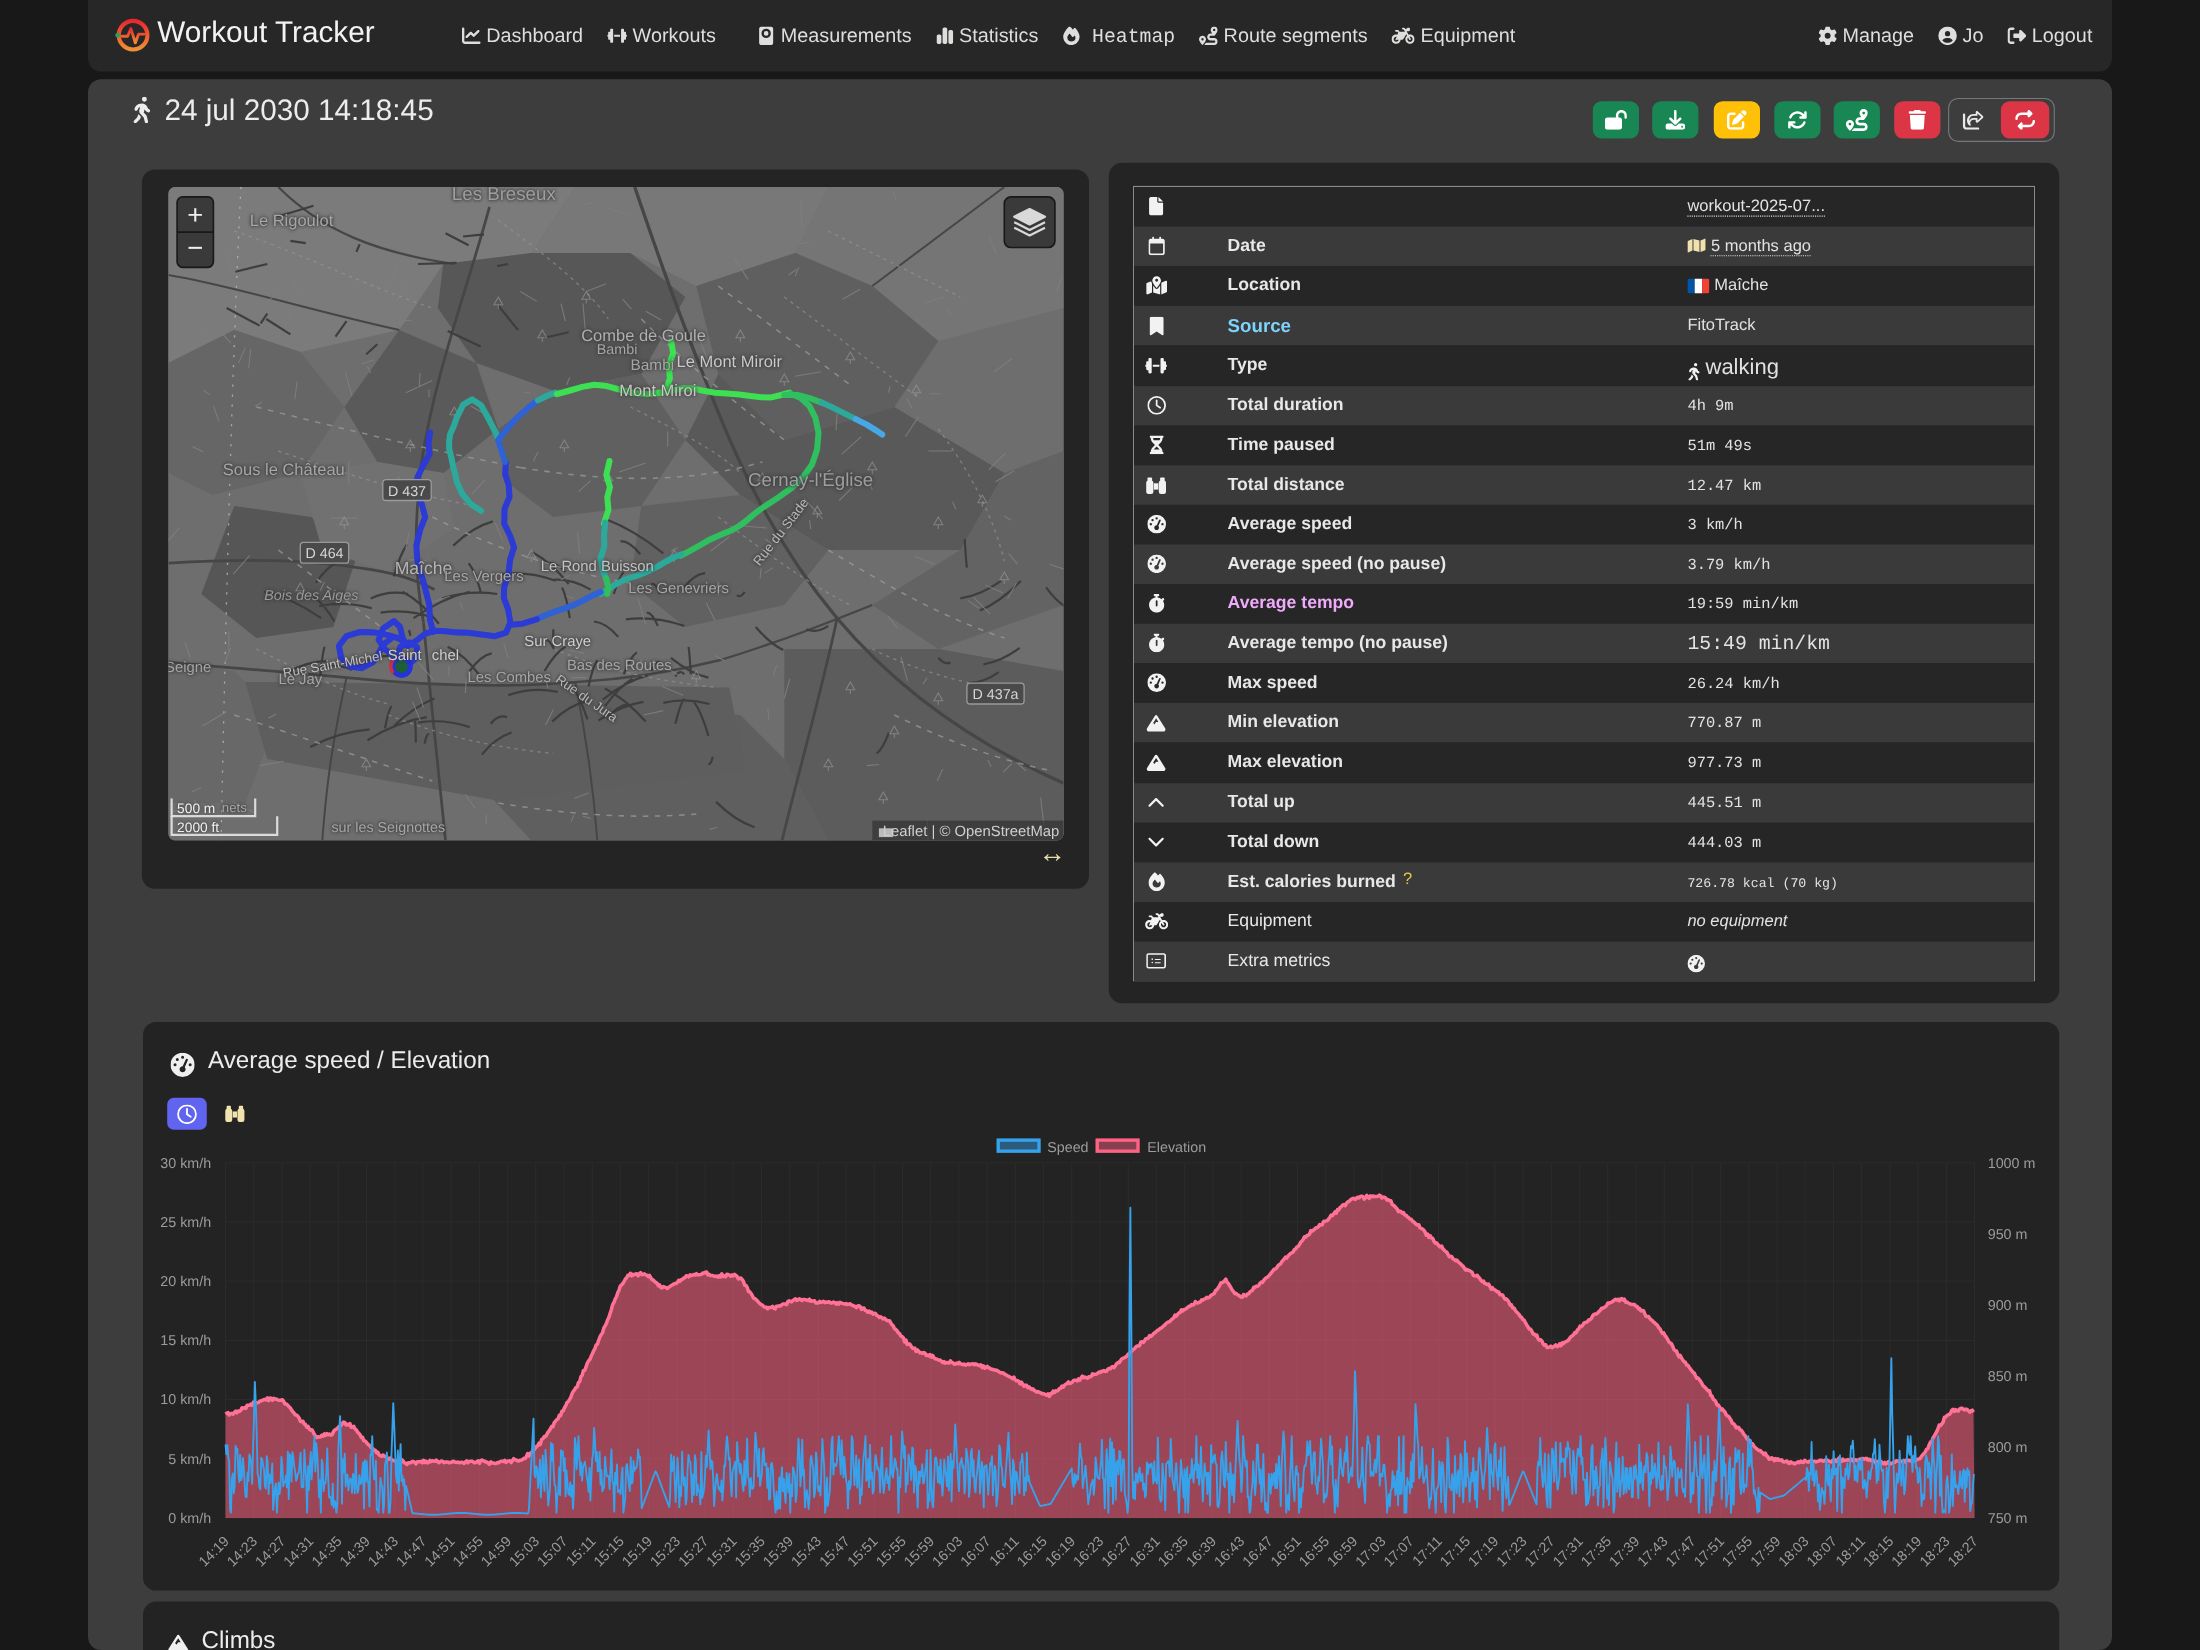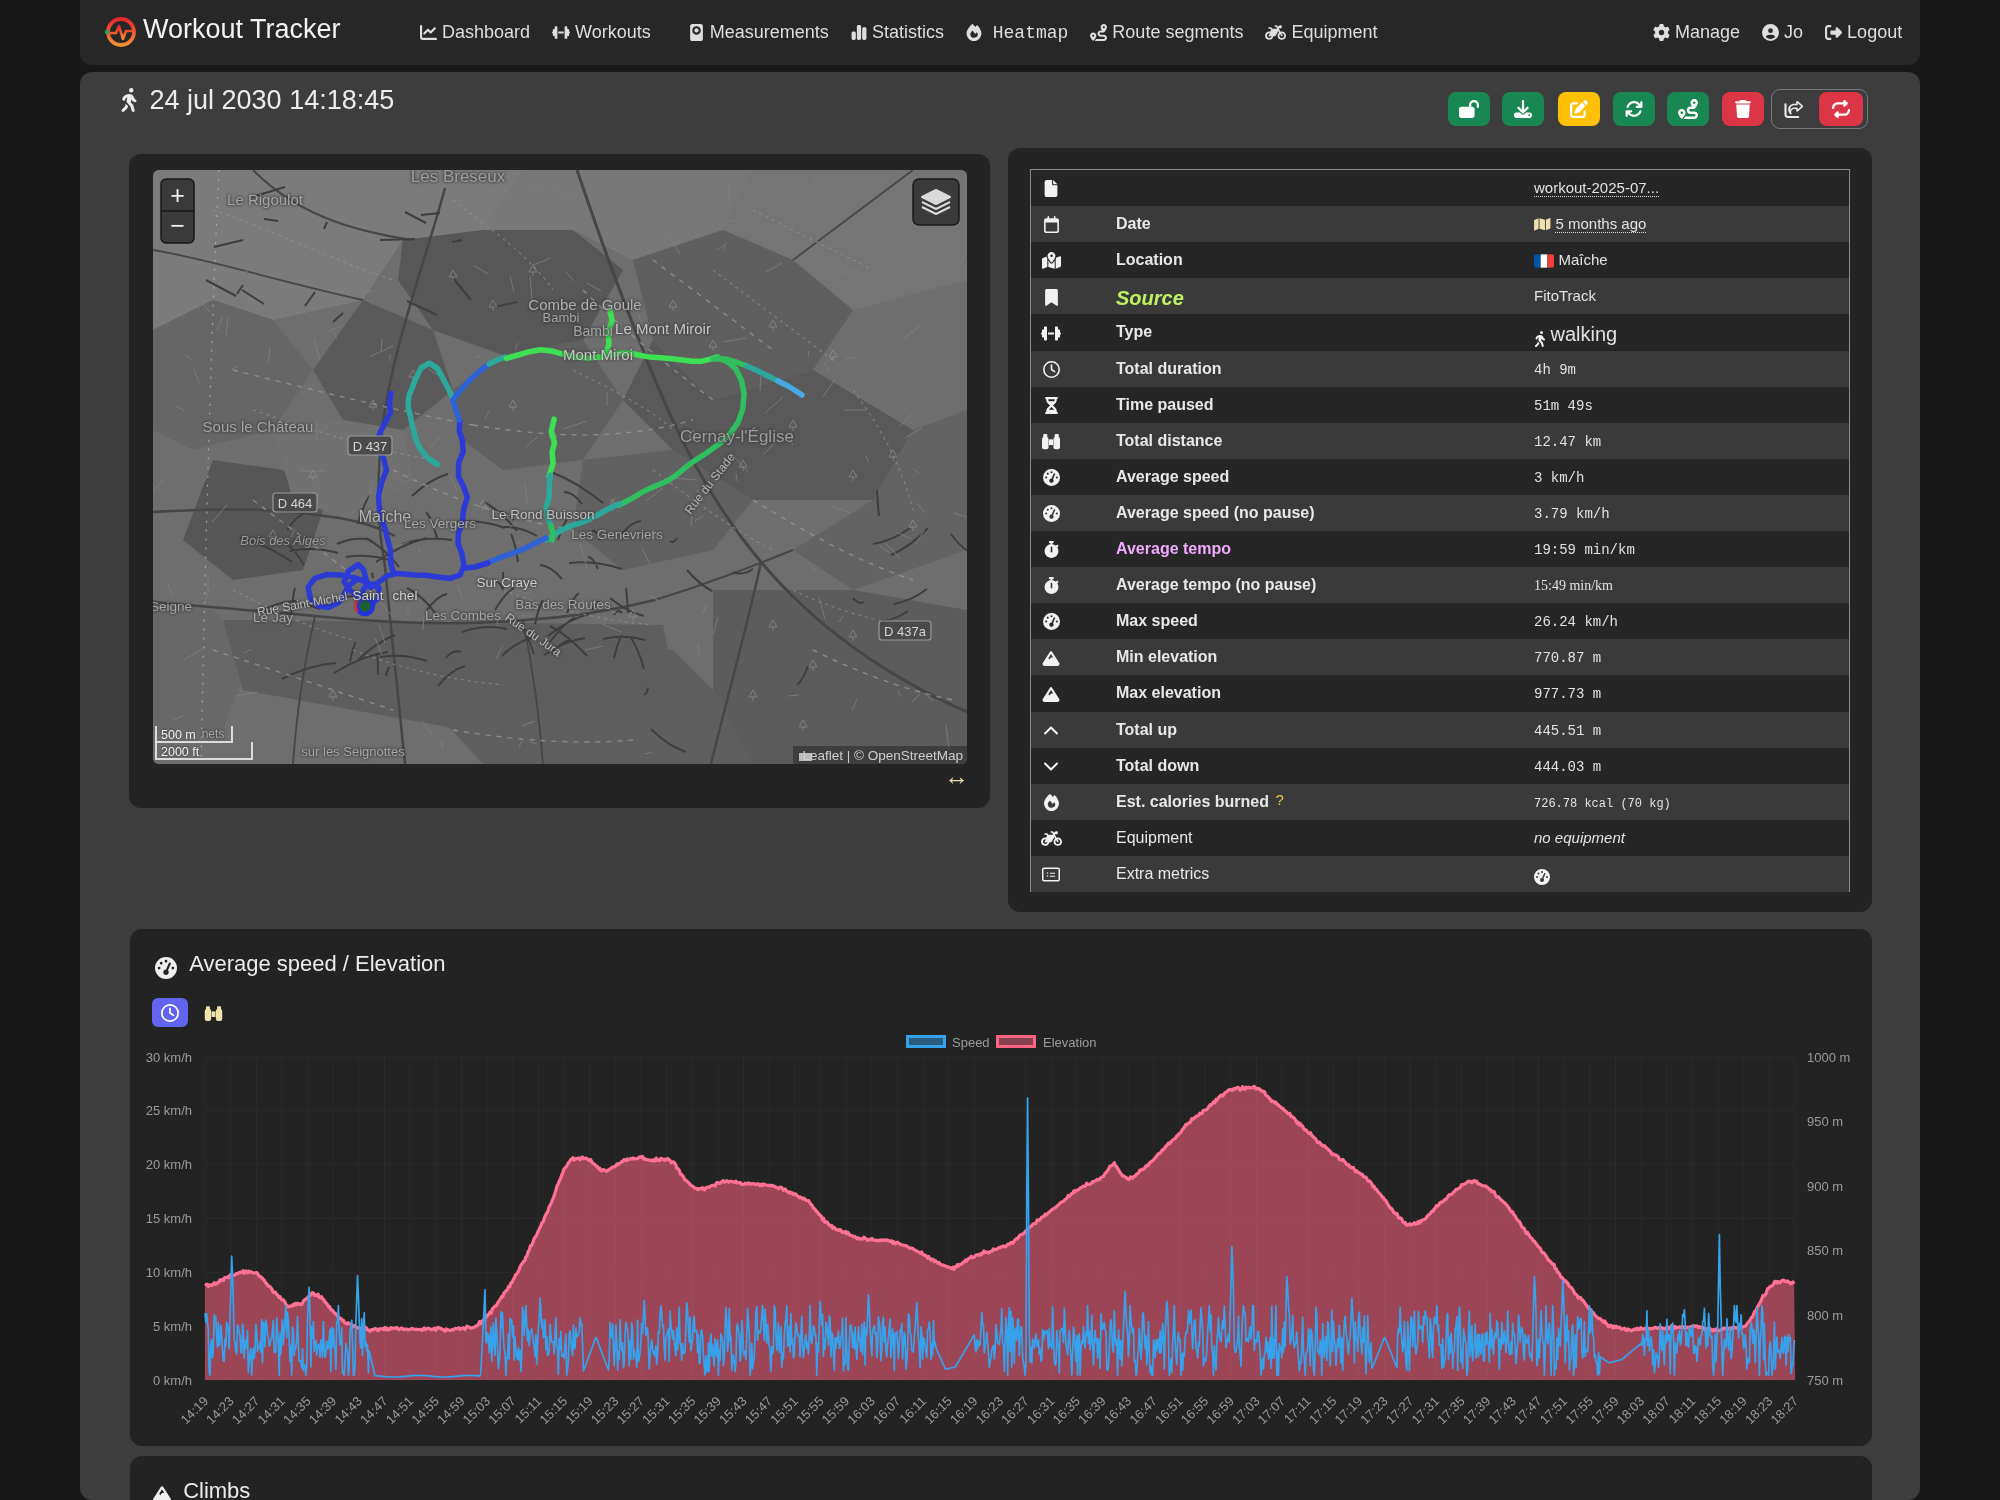--- a/index.html
+++ b/index.html
@@ -306,21 +306,21 @@
 <div style="position:absolute;left:85px;top:81.2px;font-size:16px;font-weight:bold;color:#e8e8e8;white-space:nowrap;">Location</div>
 <div style="position:absolute;left:503px;top:81.2px;color:#e2e2e2;white-space:nowrap;"><svg width="20" height="14" viewBox="0 0 3 2" style="border-radius:2px;">
         <rect width="1" height="2" fill="#0055a4"></rect>
         <rect x="1" width="1" height="2" fill="#fff"></rect>
         <rect x="2" width="1" height="2" fill="#ef4135"></rect>
       </svg> <span style="font-size:15px;">Maîche</span></div>
 <div style="position:absolute;left:0;top:108.30000000000001px;width:818px;height:36.1px;background:#3a3a3a;"></div>
 <div style="position:absolute;left:10px;top:117.30000000000001px;width:20px;text-align:center;"><svg width="13" height="17" viewBox="0 0 384 512" fill="#f2f2f2">
         <path d="M0 48V487.7C0 501.1 10.9 512 24.3 512c5 0 9.9-1.5 14-4.4L192 400 345.7 507.6c4.1 2.9 9 4.4 14 4.4c13.4 0 24.3-10.9 24.3-24.3V48c0-26.5-21.5-48-48-48H48C21.5 0 0 21.5 0 48z"></path>
       </svg></div>
-<div style="position:absolute;left:85px;top:117.30000000000001px;font-size:20px;font-weight:bold;color:#bef264;white-space:nowrap;font-style:italic;">Source</div>
+<div style="position:absolute;left:85px;top:117.30000000000001px;font-size:17px;font-weight:bold;color:#7dd3fc;white-space:nowrap;">Source</div>
 <div style="position:absolute;left:503px;top:117.30000000000001px;color:#e2e2e2;white-space:nowrap;"><span style="font-size:15px;">FitoTrack</span></div>
 <div style="position:absolute;left:0;top:144.4px;width:818px;height:36.1px;background:#262626;"></div>
 <div style="position:absolute;left:10px;top:153.4px;width:20px;text-align:center;"><svg width="20" height="17" viewBox="0 0 640 512" fill="#f2f2f2">
         <path d="M96 64c0-17.7 14.3-32 32-32h32c17.7 0 32 14.3 32 32V224v64V448c0 17.7-14.3 32-32 32H128c-17.7 0-32-14.3-32-32V384H64c-17.7 0-32-14.3-32-32V288c-17.7 0-32-14.3-32-32s14.3-32 32-32V160c0-17.7 14.3-32 32-32H96V64zm448 0v64h32c17.7 0 32 14.3 32 32v64c17.7 0 32 14.3 32 32s-14.3 32-32 32v64c0 17.7-14.3 32-32 32H544v64c0 17.7-14.3 32-32 32H480c-17.7 0-32-14.3-32-32V288 224 64c0-17.7 14.3-32 32-32h32c17.7 0 32 14.3 32 32zM416 224v64H224V224H416z"></path>
       </svg></div>
 <div style="position:absolute;left:85px;top:153.4px;font-size:16px;font-weight:bold;color:#e8e8e8;white-space:nowrap;">Type</div>
 <div style="position:absolute;left:503px;top:153.4px;color:#e2e2e2;white-space:nowrap;"><span style="position:relative;top:2px;"><svg width="12" height="16" viewBox="0 0 320 512" fill="#f2f2f2">
           <path d="M160 48a48 48 0 1 1 96 0 48 48 0 1 1 -96 0zM126.5 199.3c-1 .4-1.9 .8-2.9 1.2l-8 3.5c-16.4 7.3-29 21.2-34.7 38.2l-2.6 7.8c-5.6 16.8-23.7 25.8-40.5 20.2s-25.8-23.7-20.2-40.5l2.6-7.8c11.4-34.1 36.6-61.9 69.4-76.5l8-3.5c20.8-9.2 43.3-14 66.1-14c44.6 0 84.8 26.8 101.9 67.9L281 232.7l21.4 10.7c15.8 7.9 22.2 27.1 14.3 42.9s-27.1 22.2-42.9 14.3L247 287.3c-10.3-5.2-18.4-13.8-22.8-24.5l-9.6-23-19.3 65.5 49.5 54c5.4 5.9 9.2 13 11.2 20.8l23 92.1c4.3 17.1-6.1 34.5-23.3 38.8s-34.5-6.1-38.8-23.3l-22-88.1-70.7-77.1c-14.8-16.1-20.3-38.6-14.7-59.7l16.9-63.5zM68.7 398l25-62.4c2.1 3 4.5 5.8 7 8.6l40.7 44.4-14.5 36.2c-2.4 6-6 11.5-10.6 16.1L54.6 502.6c-12.5 12.5-32.8 12.5-45.3 0s-12.5-32.8 0-45.3L61.7 405c3-3 5.4-6.7 7-10.7z"></path>
         </svg></span> <span style="font-size:20px;">walking</span></div>
 <div style="position:absolute;left:0;top:180.5px;width:818px;height:36.1px;background:#3a3a3a;"></div>
@@ -361,21 +361,21 @@
 <div style="position:absolute;left:10px;top:370.00000000000006px;width:20px;text-align:center;"><svg width="15" height="17" viewBox="0 0 448 512" fill="#f2f2f2">
         <path d="M176 0c-17.7 0-32 14.3-32 32s14.3 32 32 32h16V98.4C92.3 113.8 16 200 16 304c0 114.9 93.1 208 208 208s208-93.1 208-208c0-41.8-12.3-80.7-33.5-113.2l24.1-24.1c12.5-12.5 12.5-32.8 0-45.3s-32.8-12.5-45.3 0l-21.8 21.8C325.9 117 288.3 101.1 248 98.4V64h16c17.7 0 32-14.3 32-32s-14.3-32-32-32H176zm72 192V320c0 13.3-10.7 24-24 24s-24-10.7-24-24V192c0-13.3 10.7-24 24-24s24 10.7 24 24z"></path>
       </svg></div>
 <div style="position:absolute;left:85px;top:370.00000000000006px;font-size:16px;font-weight:bold;color:#f0abfc;white-space:nowrap;">Average tempo</div>
 <div style="position:absolute;left:503px;top:370.00000000000006px;color:#e2e2e2;white-space:nowrap;"><span style="font-family:'Liberation Mono',monospace;font-size:14px;letter-spacing:0;">19:59 min/km</span></div>
 <div style="position:absolute;left:0;top:397.1000000000001px;width:818px;height:36.1px;background:#3a3a3a;"></div>
 <div style="position:absolute;left:10px;top:406.1000000000001px;width:20px;text-align:center;"><svg width="15" height="17" viewBox="0 0 448 512" fill="#f2f2f2">
         <path d="M176 0c-17.7 0-32 14.3-32 32s14.3 32 32 32h16V98.4C92.3 113.8 16 200 16 304c0 114.9 93.1 208 208 208s208-93.1 208-208c0-41.8-12.3-80.7-33.5-113.2l24.1-24.1c12.5-12.5 12.5-32.8 0-45.3s-32.8-12.5-45.3 0l-21.8 21.8C325.9 117 288.3 101.1 248 98.4V64h16c17.7 0 32-14.3 32-32s-14.3-32-32-32H176zm72 192V320c0 13.3-10.7 24-24 24s-24-10.7-24-24V192c0-13.3 10.7-24 24-24s24 10.7 24 24z"></path>
       </svg></div>
 <div style="position:absolute;left:85px;top:406.1000000000001px;font-size:16px;font-weight:bold;color:#e8e8e8;white-space:nowrap;">Average tempo (no pause)</div>
-<div style="position:absolute;left:503px;top:406.1000000000001px;color:#e2e2e2;white-space:nowrap;"><span style="font-family:Liberation Serif, serif;font-size:14px;letter-spacing:0;">15:49 min/km</span></div>
+<div style="position:absolute;left:503px;top:406.1000000000001px;color:#e2e2e2;white-space:nowrap;"><span style="font-family:Liberation Mono, monospace;font-size:18px;letter-spacing:0;">15:49 min/km</span></div>
 <div style="position:absolute;left:0;top:433.2000000000001px;width:818px;height:36.1px;background:#262626;"></div>
 <div style="position:absolute;left:10px;top:442.2000000000001px;width:20px;text-align:center;"><svg width="17" height="17" viewBox="0 0 512 512" fill="#f2f2f2">
         <path d="M0 256a256 256 0 1 1 512 0A256 256 0 1 1 0 256zM288 96a32 32 0 1 0 -64 0 32 32 0 1 0 64 0zM256 416c35.3 0 64-28.7 64-64c0-17.4-6.9-33.1-18.1-44.6L366 161.7c5.3-12.1-.2-26.3-12.3-31.6s-26.3 .2-31.6 12.3L257.9 288c-.6 0-1.3 0-1.9 0c-35.3 0-64 28.7-64 64s28.7 64 64 64zM176 144a32 32 0 1 0 -64 0 32 32 0 1 0 64 0zM96 288a32 32 0 1 0 0-64 32 32 0 1 0 0 64zm352-32a32 32 0 1 0 -64 0 32 32 0 1 0 64 0z"></path>
       </svg></div>
 <div style="position:absolute;left:85px;top:442.2000000000001px;font-size:16px;font-weight:bold;color:#e8e8e8;white-space:nowrap;">Max speed</div>
 <div style="position:absolute;left:503px;top:442.2000000000001px;color:#e2e2e2;white-space:nowrap;"><span style="font-family:'Liberation Mono',monospace;font-size:14px;letter-spacing:0;">26.24 km/h</span></div>
 <div style="position:absolute;left:0;top:469.3000000000001px;width:818px;height:36.1px;background:#3a3a3a;"></div>
 <div style="position:absolute;left:10px;top:478.3000000000001px;width:20px;text-align:center;"><svg width="18" height="17" viewBox="0 0 512 512" fill="#f2f2f2">
         <path d="M256 32c12.5 0 24.1 6.4 30.7 17L503.4 394.4c5.6 8.9 8.6 19.2 8.6 29.7c0 30.9-25 55.9-55.9 55.9H55.9C25 480 0 455 0 424.1c0-10.5 3-20.8 8.6-29.7L225.2 49c6.6-10.6 18.3-17 30.8-17zm65 192L256 120.4 176.9 246.5 208 288l48-64h65z"></path>
       </svg></div>

